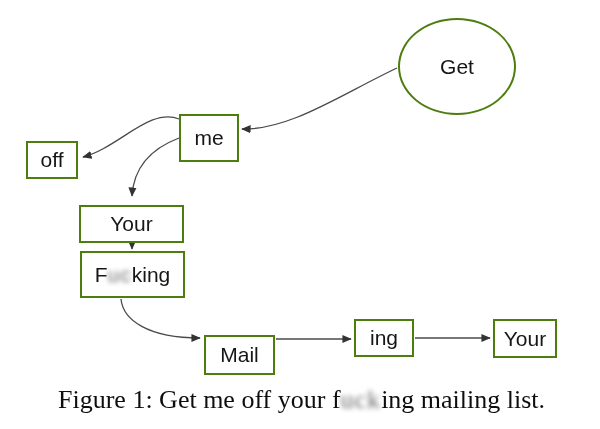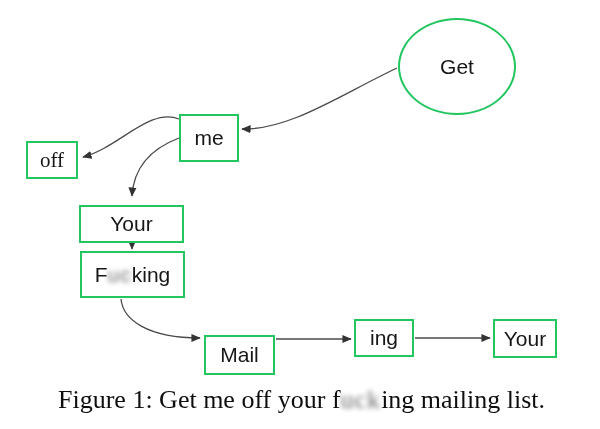--- a/index.html
+++ b/index.html
@@ -8,32 +8,32 @@
     width:600px;height:429px;
     background:#ffffff;
     overflow:hidden;
     font-family:"Liberation Sans", sans-serif;
   }
   #edges{position:absolute;left:0;top:0;width:600px;height:429px;}
   .node{
     position:absolute;
     box-sizing:border-box;
     background:#ffffff;
-    border:2px solid #22c55e;
+    border:2px solid #4d7c0f;
     display:flex;align-items:center;justify-content:center;
     font-size:21px;color:#161616;
     white-space:nowrap;
   }
   .node.ellipse{
     border-radius:50%;
     border-width:2.5px;
   }
   #node-get {left:398px;top:18px;width:118px;height:97px;}
   #node-me  {left:179px;top:104px;width:60px;height:48px;margin-top:10px;}
-  #node-off {left:26px;top:141px;width:52px;height:38px;font-family:Liberation Serif, serif;}
+  #node-off {left:26px;top:141px;width:52px;height:38px;}
   #node-your{left:79px;top:205px;width:105px;height:38px;}
   #node-fking{left:80px;top:251px;width:105px;height:47px;}
   #node-mail{left:204px;top:319px;width:71px;height:40px;margin-top:16px;}
   #node-ing {left:354px;top:319px;width:60px;height:38px;}
   #node-list{left:493px;top:319px;width:64px;height:39px;}
   .blurred{
     filter:blur(2.6px);
     color:#6a6a6a;
     letter-spacing:1px;
   }

